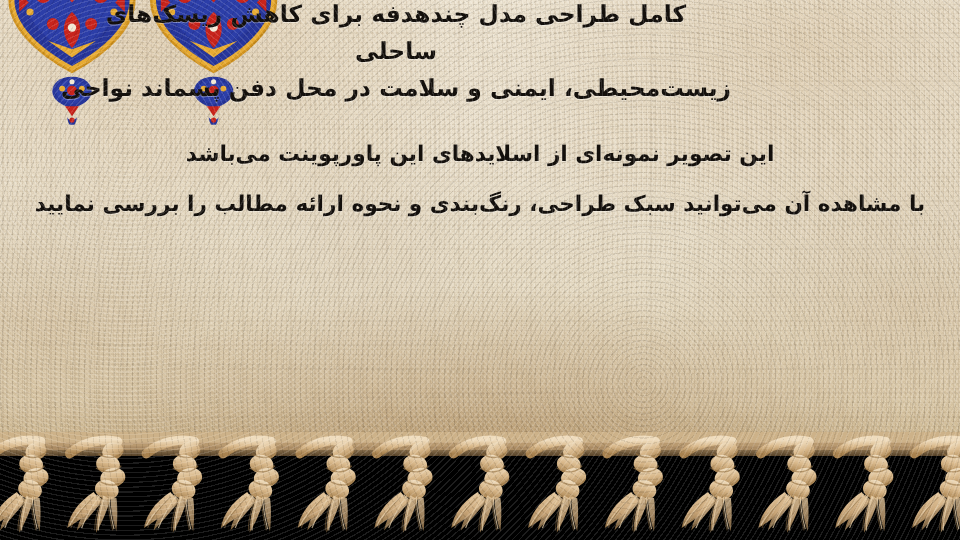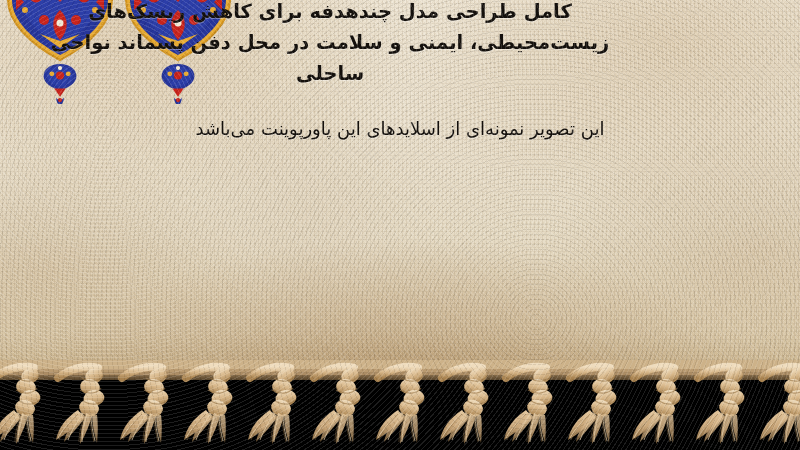--- a/index.html
+++ b/index.html
@@ -108,21 +108,21 @@
   .title .tl-1 { padding-right: 0px; }
   .title .tl-2 { padding-right: 0px; }
   .title .tl-3 { padding-right: 0px; }
 
   .body-text {
     position: absolute;
     left: 0; right: 0;
     top: 108px;
     color: #14100c;
     font-size: 18px;
-    font-weight: 400;
+    font-weight: 700;
     line-height: 42px;
     text-shadow: 0 1px 0 rgba(255,255,255,.30);
   }
   .body-text .bl { display: block; white-space: nowrap; }
 
   
   .bottom-band {
     position: absolute;
     left: 0; top: 372px;
     width: 800px;
@@ -222,26 +222,27 @@
       <g transform="translate(178,70) scale(.82)">
           <use href="#pendant"></use>
         </g>
     </svg>
   </div>
 
   <div class="text-layer">
 
     <h1 class="title">
       <span class="tl tl-1">کامل طراحی مدل چندهدفه برای کاهش ریسک‌های</span>
+      <span class="tl tl-3">ساحلی</span>
       <span class="tl tl-2">زیست‌محیطی، ایمنی و سلامت در محل دفن پسماند نواحی</span>
-      <span class="tl tl-3">ساحلی</span>
     </h1>
 
     <div class="body-text">
       <span class="bl">این تصویر نمونه‌ای از اسلایدهای این پاورپوینت می‌باشد</span>
+      <span class="bl">با مشاهده آن می‌توانید سبک طراحی، رنگ‌بندی و نحوه ارائه مطالب را بررسی نمایید</span>
     </div>
 
   </div>
 
   <div class="bottom-band"></div>
   <div class="band-edge"></div>
 
   <div class="fringe">
     <svg width="800" height="90" viewBox="0 0 800 90" xmlns="http://www.w3.org/2000/svg">
       <defs>

